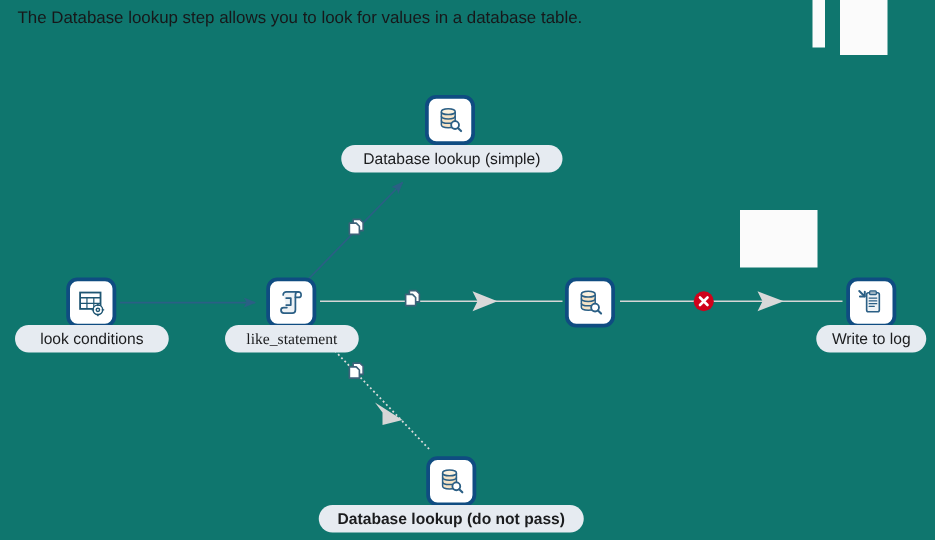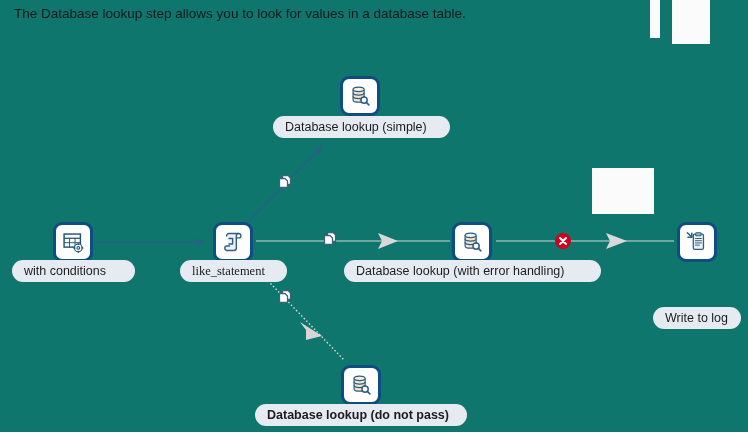--- a/index.html
+++ b/index.html
@@ -56,21 +56,21 @@
   .label-pill {
     position: absolute;
     height: 22px;
     line-height: 22px;
     padding: 0 12px;
     border-radius: 11px;
     background: #e6ebf1;
     color: #1b1c1e;
     font-size: 12.5px;
     white-space: nowrap;
-    text-align: left;
+    text-align: center;
     box-sizing: border-box;
   }
   
   .edge-icon {
     position: absolute;
     width: 16px;
     height: 16px;
   }
   .error-badge {
     position: absolute;
@@ -261,25 +261,24 @@
           <line x1="11.2" y1="16.4" x2="15.6" y2="16.4"></line>
         </g>
         <g stroke="#2b5f85" stroke-width="1.7" stroke-linecap="round" stroke-linejoin="round" fill="none">
           <line x1="2.6" y1="3" x2="7.2" y2="7.6"></line>
           <polyline points="7.4,3.6 7.4,7.8 3.2,7.8"></polyline>
         </g>
       </svg>
     </span>
   </div>
 
-  <div class="label-pill" style="left:12px;top:260px;width:123px;">with conditions</div>
+  <div class="label-pill" style="left:12px;top:260px;width:123px;">look conditions</div>
 
   <div class="label-pill" style="left:180px;top:260px;width:107px;font-family:Liberation Serif, serif;">like_statement</div>
 
   <div class="label-pill" style="left:273px;top:116px;width:177px;">Database lookup (simple)</div>
 
-  <div class="label-pill" style="left:344px;top:260px;width:257px;">Database lookup (with error handling)</div>
 
   <div class="label-pill" style="left:255px;top:404px;width:212px;font-weight:bold;">Database lookup (do not pass)</div>
 
-  <div class="label-pill" style="left:653px;top:260px;width:88px;margin-top:47px;">Write to log</div>
+  <div class="label-pill" style="left:653px;top:260px;width:88px;">Write to log</div>
 
 </div>
 
 </body></html>

